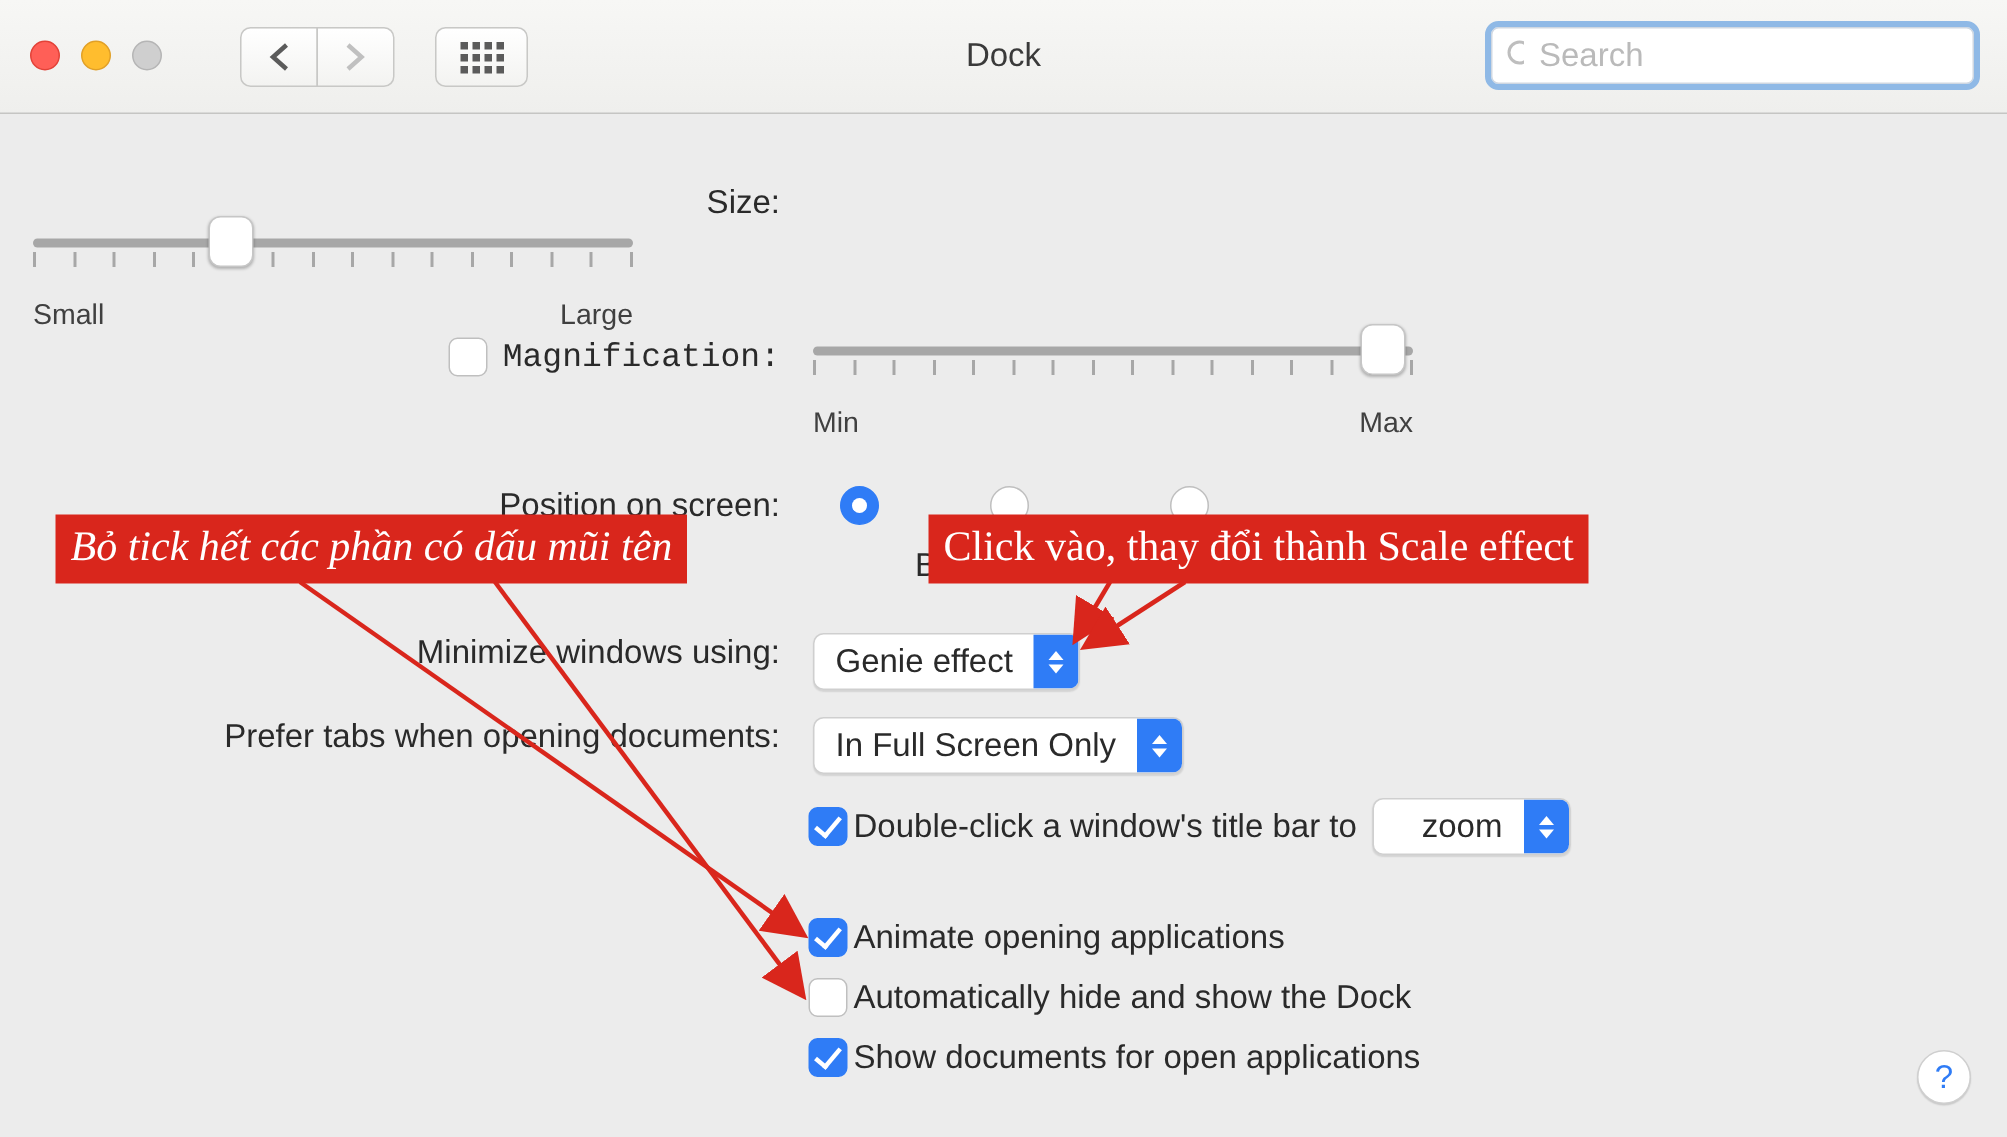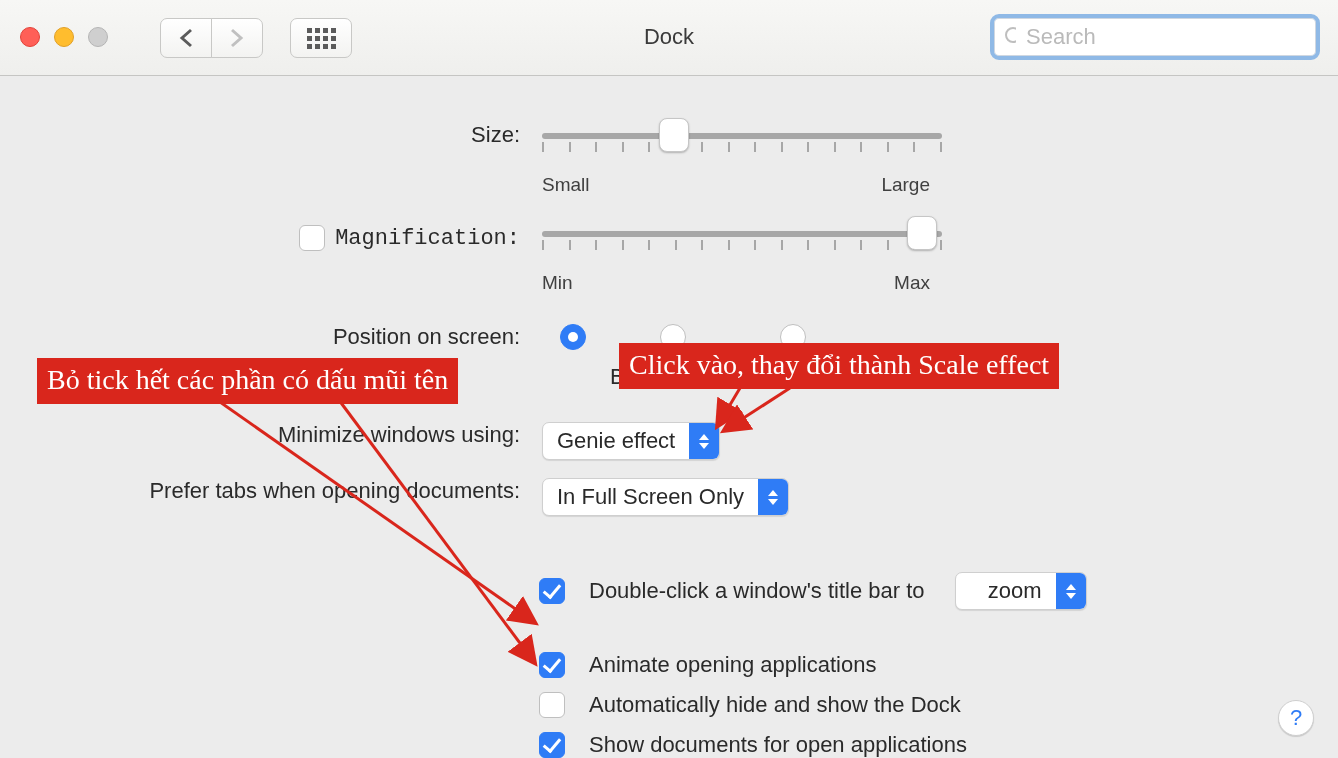--- a/index.html
+++ b/index.html
@@ -171,21 +171,21 @@
     top:-4px;
     width:30px; height:34px;
     background:#fff;
     border:1px solid #c6c6c6;
     border-radius: 8px 8px 8px 8px;
     box-shadow: 0 1px 2px rgba(0,0,0,.25);
   }
   .slider-labels {
     position:absolute;
     top: 52px;
-    left:0; right:12px;
+    left:0; right:0;
     display:flex;
     justify-content:space-between;
     font-size:19px;
     color:#404040;
   }
 
   
   .cb {
     width:26px; height:26px;
     border:1px solid #bfbfbf;
@@ -261,23 +261,22 @@
     border-right:5px solid transparent;
   }
   .popup .popup-arrows::before { border-bottom:6px solid #fff; margin-bottom:3px;}
   .popup .popup-arrows::after  { border-top:6px solid #fff;}
 
   .check-row {
     position:absolute;
     left: 539px;
     display:flex;
     align-items:center;
-    gap:24px;
+    gap:4px;
     font-size:22px;
-    margin-top:40px;
   }
 
   
   .help-btn {
     position:absolute;
     right:24px;
     bottom:22px;
     width:36px;height:36px;
     border-radius:50%;
     background:#fff;
@@ -353,21 +352,21 @@
     <svg class="mag" width="22" height="22">
       <circle cx="9" cy="9" r="7" stroke="#8a8a8a" stroke-width="2" fill="none"></circle>
       <line x1="14" y1="14" x2="21" y2="21" stroke="#8a8a8a" stroke-width="2"></line>
     </svg>
     <input type="text" placeholder="Search" style="">
   </div>
 </div>
 
 <div class="content">
 
-  <div class="row" style="top:46px;">
+  <div class="row" style="top:46px;flex-direction:column;">
     <div class="lbl">Size:</div>
     <div class="ctl">
       <div class="slider">
         <div class="slider-track"></div>
         <div class="slider-ticks">
           <span></span>
             <span></span>
             <span></span>
             <span></span>
             <span></span>
@@ -486,21 +485,21 @@
   <div class="check-row" style="top:616px;">
     <span class="cb checked"></span>
     <span>Show documents for open applications</span>
   </div>
 
   <div class="help-btn">
     <span>?</span>
   </div>
 </div>
 
-<div class="anno-box" style="left:37px; top:358px;">
+<div class="anno-box" style="left:37px; top:343px;font-style:italic;">
   <span>Bỏ tick hết các phần có dấu mũi tên</span>
 </div>
 <div class="anno-box" style="left:619px; top:343px;">
   <span>Click vào, thay đổi thành Scale effect</span>
 </div>
 
 <svg class="arrows">
   <defs>
     <marker id="ah" markerWidth="10" markerHeight="10" refX="8" refY="5" orient="auto">
       <path d="M0,0 L10,5 L0,10 z" fill="#d9261c"></path>

